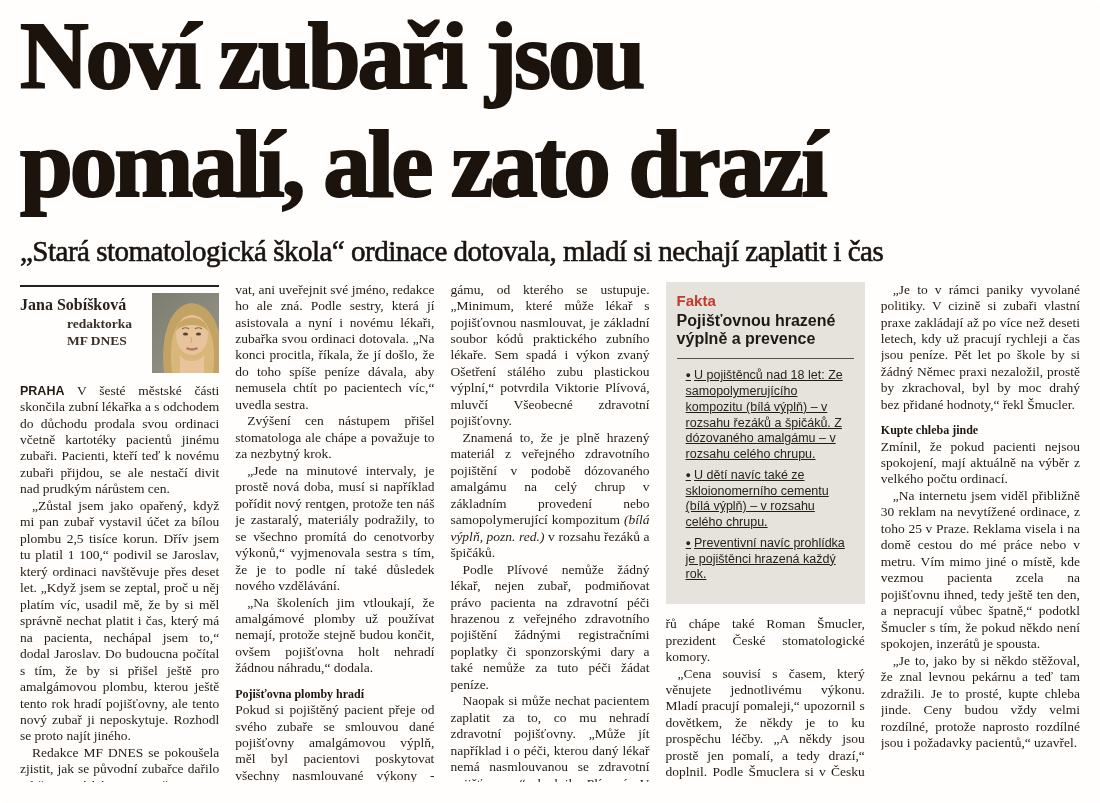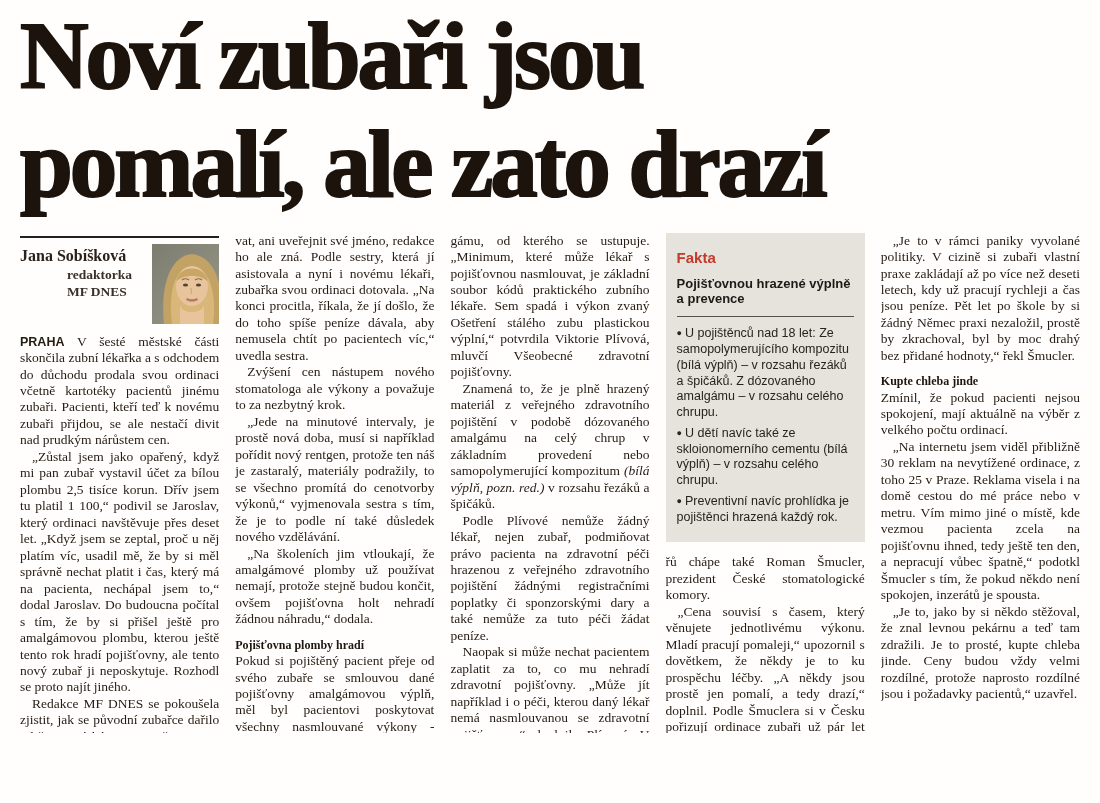--- a/index.html
+++ b/index.html
@@ -35,42 +35,43 @@
   }
   
   .byline-rule{height:2px;background:#23201d;margin:3px 0 6px 0;}
   .byline{display:flex;justify-content:space-between;margin-bottom:10px;gap:20px;}
   .by-text{padding-top:2px;}
   .by-name{font-weight:700;font-size:16px;color:#2a211a;line-height:1.25;}
   .by-role,.by-pub{font-weight:700;font-size:13.5px;color:#3a3027;line-height:1.3;margin-left:47px;}
   .by-photo{width:80px;height:80px;flex:0 0 80px;display:block;}
   
   .fakta{
-    background:#e6e3dd;padding:16px 11px 12px 11px;margin-bottom:12px;
+    background:#e6e3dd;padding:10px 11px 12px 11px;margin-bottom:12px;
     font-family:"Liberation Sans","DejaVu Sans",sans-serif;
   }
   .fakta-label{color:#c13b2a;font-weight:700;font-size:15px;line-height:1.2;}
-  .fakta-title{color:#1c1a17;font-weight:700;font-size:13px;line-height:1.15;margin:10px 0 10px 0;}
+  .fakta-title{color:#1c1a17;font-weight:700;font-size:16px;line-height:1.15;margin:2px 0 10px 0;}
   .fakta-rule{height:1px;background:#55504a;margin-bottom:9px;}
-  .fakta-list{list-style:none;margin:0;padding:0;}
+  .fakta-list{list-style:none;margin:9px;padding:0;text-decoration:underline;}
   .fakta-list li{
     font-size:12.5px;line-height:1.26;color:#262320;margin:0 0 5px 0;text-align:left;
   }
   .dot{font-size:9px;vertical-align:1px;margin-right:3px;}
 </style>
 </head>
 <body>
 
 <div id="page">
 
   <div class="head-wrap">
     <h1 class="headline">
       <div>Noví zubaři jsou</div>
       <div>pomalí, ale zato drazí</div>
     </h1>
+    <div class="subheadline">„Stará stomatologická škola“ ordinace dotovala, mladí si nechají zaplatit i čas</div>
   </div>
 
   <div class="columns">
 
     <div class="col">
       <div class="byline-rule"></div>
       <div class="byline">
         <div class="by-text">
           <div class="by-name">Jana Sobíšková</div>
           <div class="by-role">redaktorka</div>
@@ -97,21 +98,21 @@
           <path d="M28 62 C32 70 48 70 52 62 L52 80 L28 80 Z" fill="#e8c49d"></path>
         </svg>
       </div>
       <p class="body-p"><span class="lead">PRAHA</span> <span>V šesté městské části skončila zubní lékařka a s odchodem do důchodu prodala svou ordinaci včetně kartotéky pacientů jinému zubaři. Pacienti, kteří teď k novému zubaři přijdou, se ale nestačí divit nad prudkým nárůstem cen.</span></p>
       <p class="body-p ind">„Zůstal jsem jako opařený, když mi pan zubař vystavil účet za bílou plombu 2,5 tisíce korun. Dřív jsem tu platil 1 100,“ podivil se Jaroslav, který ordinaci navštěvuje přes deset let. „Když jsem se zeptal, proč u něj platím víc, usadil mě, že by si měl správně nechat platit i čas, který má na pacienta, nechápal jsem to,“ dodal Jaroslav. Do budoucna počítal s tím, že by si přišel ještě pro amalgámovou plombu, kterou ještě tento rok hradí pojišťovny, ale tento nový zubař ji neposkytuje. Rozhodl se proto najít jiného.</p>
       <p class="body-p ind">Redakce MF DNES se pokoušela zjistit, jak se původní zubařce dařilo udržovat nízké ceny, ovšem ta si nepřála svou cenotvorbu komento-</p>
     </div>
 
     <div class="col">
       <p class="body-p">vat, ani uveřejnit své jméno, redakce ho ale zná. Podle sestry, která jí asistovala a nyní i novému lékaři, zubařka svou ordinaci dotovala. „Na konci procitla, říkala, že jí došlo, že do toho spíše peníze dávala, aby nemusela chtít po pacientech víc,“ uvedla sestra.</p>
-      <p class="body-p ind">Zvýšení cen nástupem nového stomatologa ale výkony a považuje to za nezbytný krok.</p>
+      <p class="body-p ind">Zvýšení cen nástupem přišel stomatologa ale chápe a považuje to za nezbytný krok.</p>
       <p class="body-p ind">„Jede na minutové intervaly, je prostě nová doba, musí si například pořídit nový rentgen, protože ten náš je zastaralý, materiály podražily, to se všechno promítá do cenotvorby výkonů,“ vyjmenovala sestra s tím, že je to podle ní také důsledek nového vzdělávání.</p>
       <p class="body-p ind">„Na školeních jim vtloukají, že amalgámové plomby už používat nemají, protože stejně budou končit, ovšem pojišťovna holt nehradí žádnou náhradu,“ dodala.</p>
       <h3 class="sec-head">Pojišťovna plomby hradí</h3>
       <p class="body-p">Pokud si pojištěný pacient přeje od svého zubaře se smlouvou dané pojišťovny amalgámovou výplň, měl byl pacientovi poskytovat všechny nasmlouvané výkony - včetně amal-</p>
     </div>
 
     <div class="col">
       <p class="body-p">gámu, od kterého se ustupuje. „Minimum, které může lékař s pojišťovnou nasmlouvat, je základní soubor kódů praktického zubního lékaře. Sem spadá i výkon zvaný Ošetření stálého zubu plastickou výplní,“ potvrdila Viktorie Plívová, mluvčí Všeobecné zdravotní pojišťovny.</p>
       <p class="body-p ind"><span>Znamená to, že je plně hrazený materiál z veřejného zdravotního pojištění v podobě dózovaného amalgámu na celý chrup v základním provedení nebo samopolymerující kompozitum </span><i>(bílá výplň, pozn. red.)</i><span> v rozsahu řezáků a špičáků.</span></p>
       <p class="body-p ind">Podle Plívové nemůže žádný lékař, nejen zubař, podmiňovat právo pacienta na zdravotní péči hrazenou z veřejného zdravotního pojištění žádnými registračními poplatky či sponzorskými dary a také nemůže za tuto péči žádat peníze.</p>

